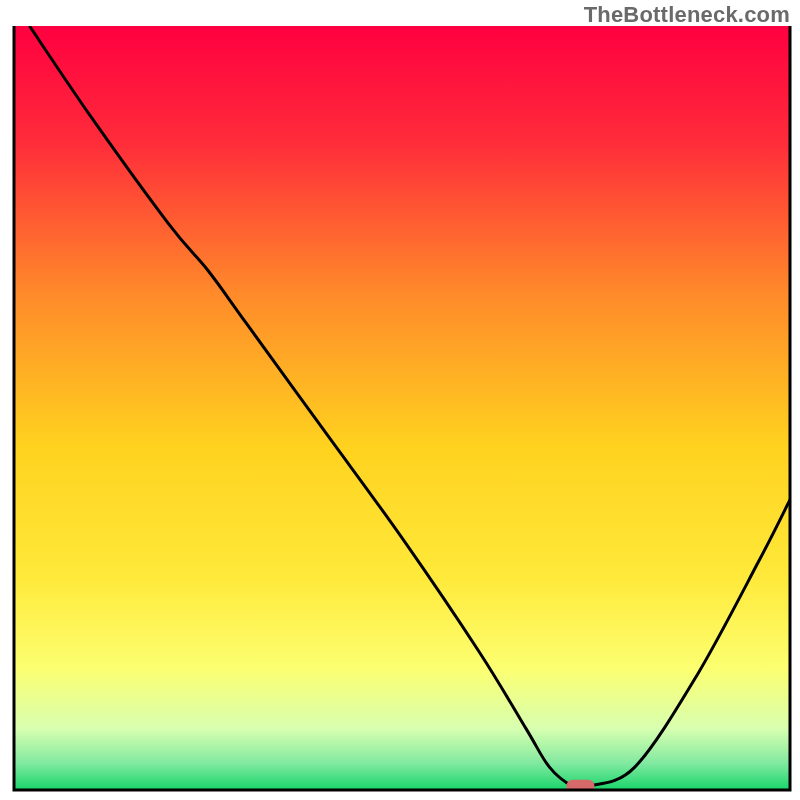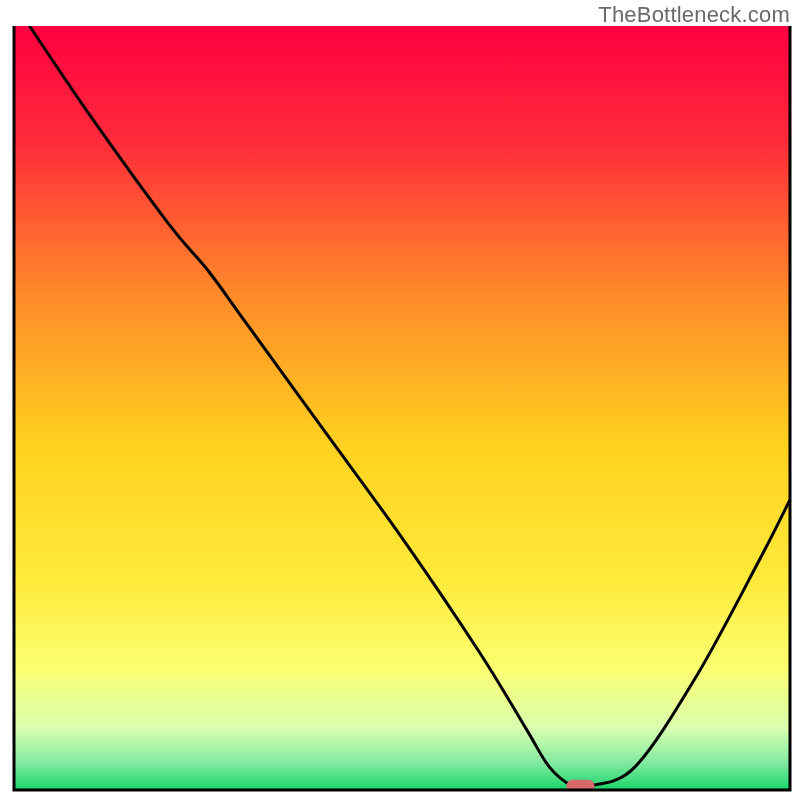--- a/index.html
+++ b/index.html
@@ -13,21 +13,21 @@
   .stage {
     position: relative;
     width: 800px;
     height: 800px;
   }
   .watermark {
     position: absolute;
     top: 2px;
     right: 10px;
     font-size: 22px;
-    font-weight: 400;
+    font-weight: 700;
     color: #6a6a6a;
     letter-spacing: 0.2px;
   }
   svg {
     position: absolute;
     left: 0;
     top: 0;
   }
 </style>
 </head>

